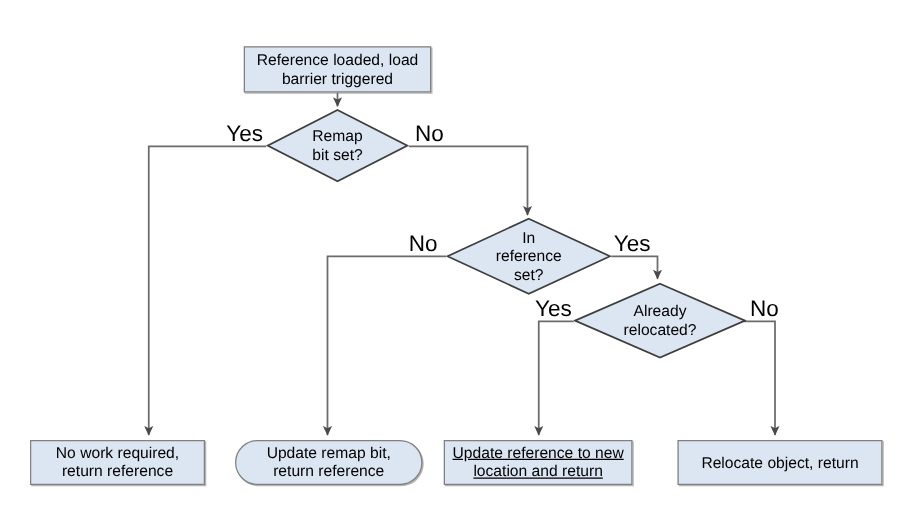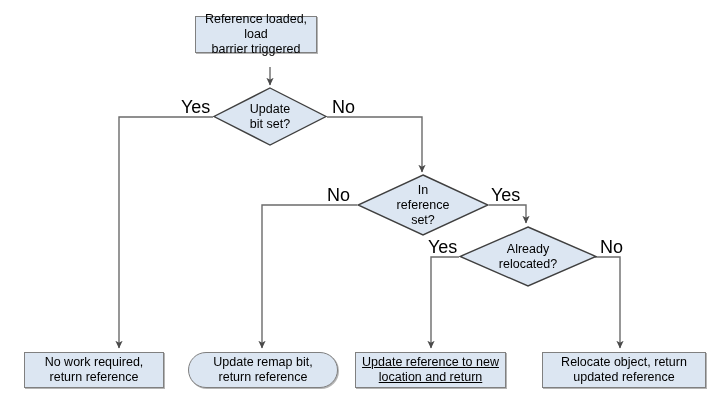--- a/index.html
+++ b/index.html
@@ -87,33 +87,33 @@
 
     <path d="M357,205 L262,205 L262,348" fill="none" stroke="#6b6b6b" stroke-width="1.4" marker-end="url(#arrowhead)"></path>
 
     <path d="M489,205 L526,205 L526,223" fill="none" stroke="#6b6b6b" stroke-width="1.4" marker-end="url(#arrowhead)"></path>
 
     <path d="M459,257 L431,257 L431,348" fill="none" stroke="#6b6b6b" stroke-width="1.4" marker-end="url(#arrowhead)"></path>
 
     <path d="M595,257 L620,257 L620,348" fill="none" stroke="#6b6b6b" stroke-width="1.4" marker-end="url(#arrowhead)"></path>
   </svg>
 
-  <div class="node process" style="left:195px; top:16px; width:122px; height:37px;">
+  <div class="node process" style="left:195px; top:37px; width:150px; height:37px;">
     <div>
       <div>Reference loaded, load</div>
       <div>barrier triggered</div>
     </div>
   </div>
 
   <div class="node decision" style="left:213px; top:87px; width:114px; height:59px;">
     <svg class="dshape" viewBox="0 0 114 59" preserveAspectRatio="none" xmlns="http://www.w3.org/2000/svg">
       <polygon points="57,1 113,29.5 57,58 1,29.5" fill="#dce6f2" stroke="#3f3f3f" stroke-width="1.4"></polygon>
     </svg>
     <div class="dtext">
-      <div>Update</div>
+      <div>Remap</div>
       <div>bit set?</div>
     </div>
   </div>
 
   <div class="node decision" style="left:357px; top:174px; width:132px; height:62px;">
     <svg class="dshape" viewBox="0 0 132 62" preserveAspectRatio="none" xmlns="http://www.w3.org/2000/svg">
       <polygon points="66,1 131,31 66,61 1,31" fill="#dce6f2" stroke="#3f3f3f" stroke-width="1.4"></polygon>
     </svg>
     <div class="dtext">
       <div>In</div>
@@ -149,21 +149,20 @@
   <div class="node process" style="left:355px; top:352px; width:151px; height:36px;text-decoration:underline;">
     <div>
       <div>Update reference to new</div>
       <div>location and return</div>
     </div>
   </div>
 
   <div class="node process" style="left:542px; top:352px; width:164px; height:36px;">
     <div>
       <div>Relocate object, return</div>
-      <div>updated reference</div>
     </div>
   </div>
 
   <div class="edge-label" style="left:181px; top:100px;">Yes</div>
 
   <div class="edge-label" style="left:332px; top:100px;">No</div>
 
   <div class="edge-label" style="left:327px; top:188px;">No</div>
 
   <div class="edge-label" style="left:491px; top:188px;">Yes</div>

